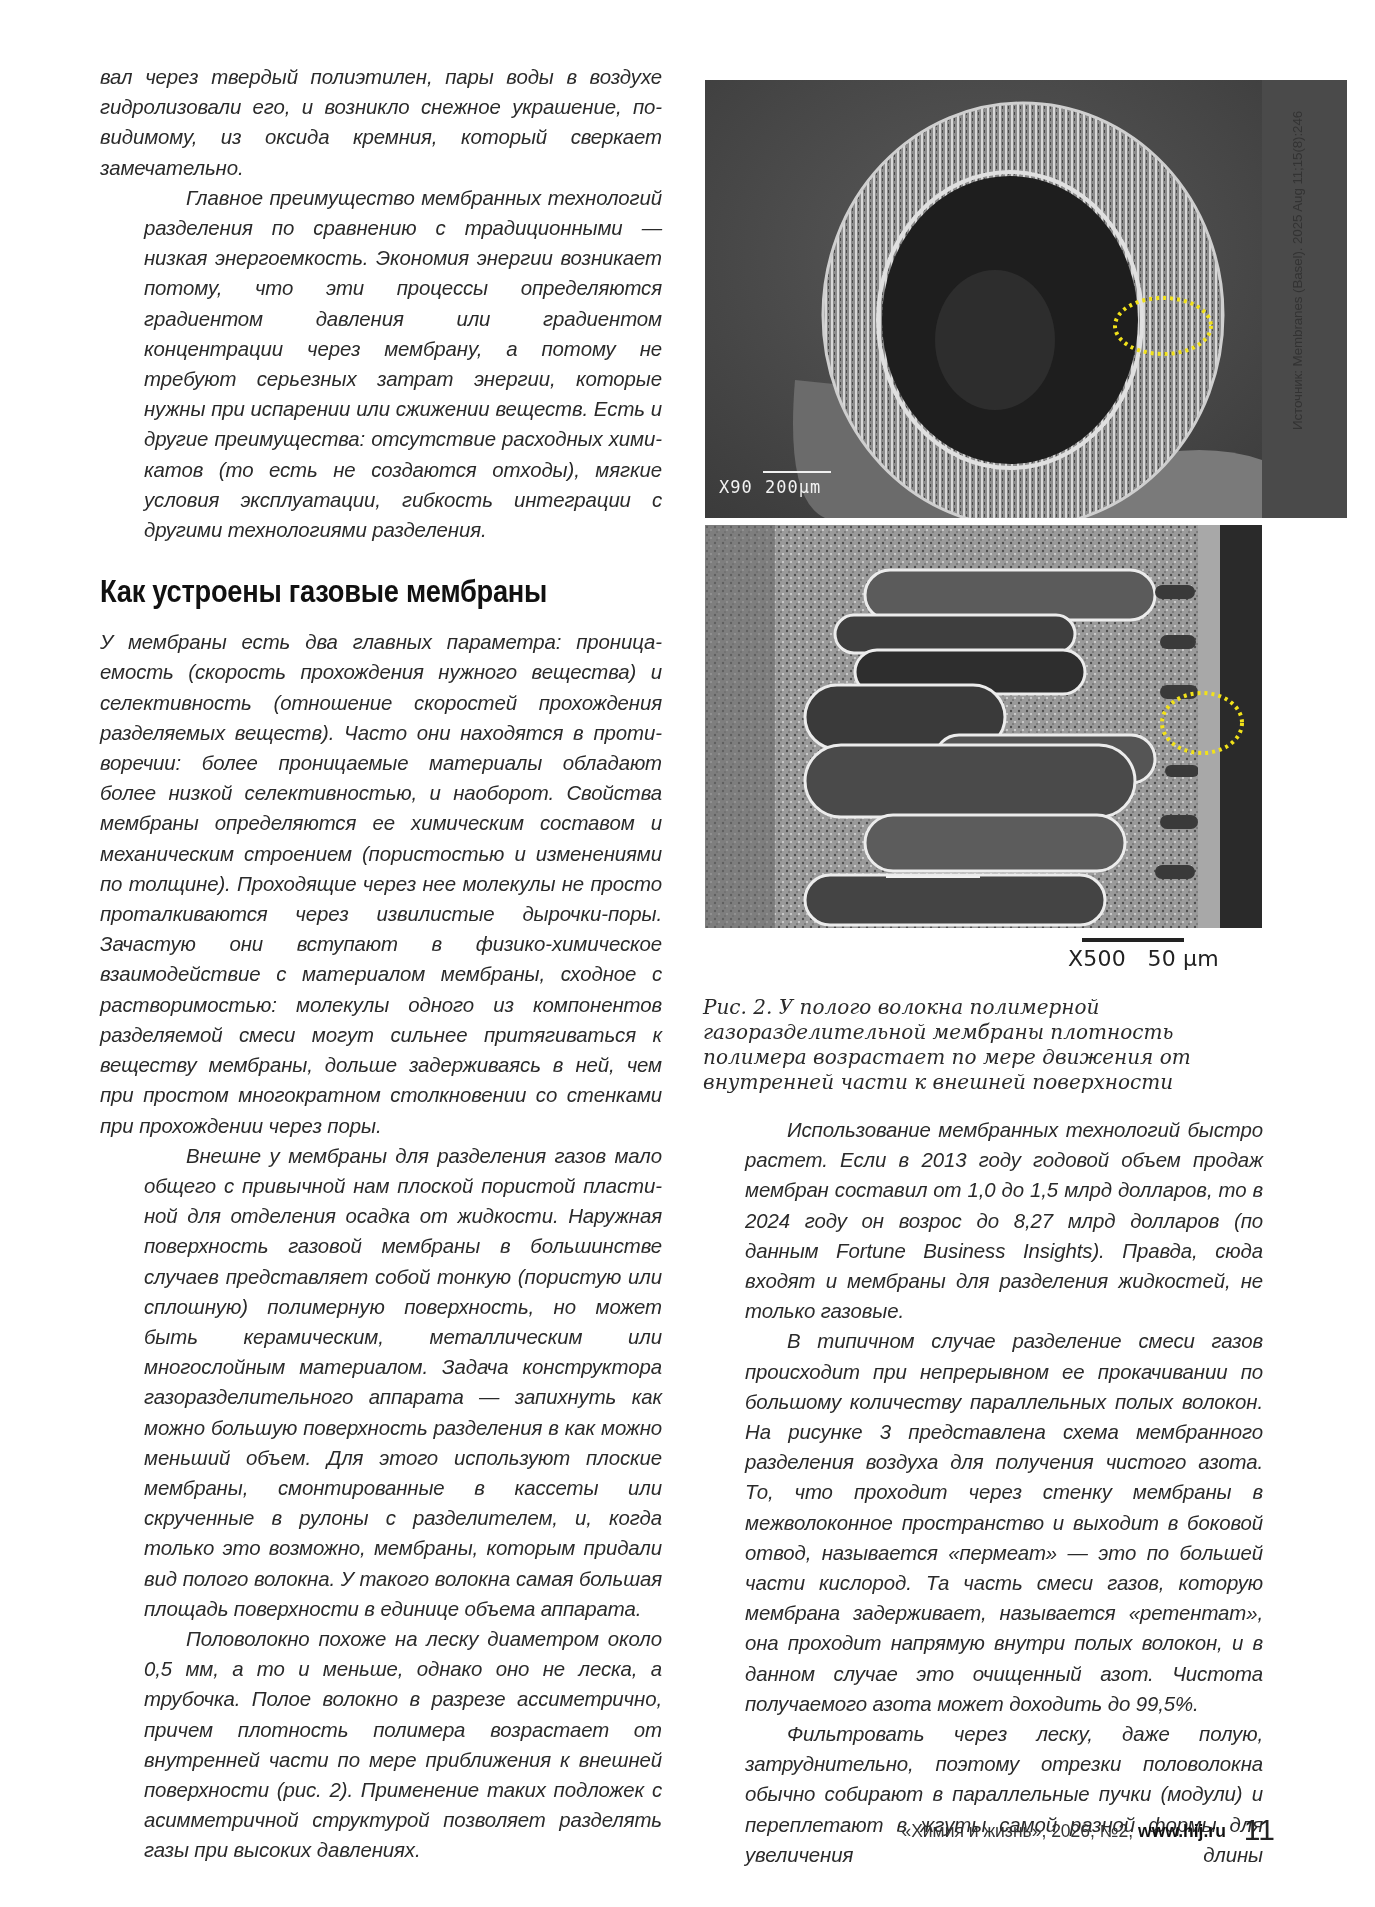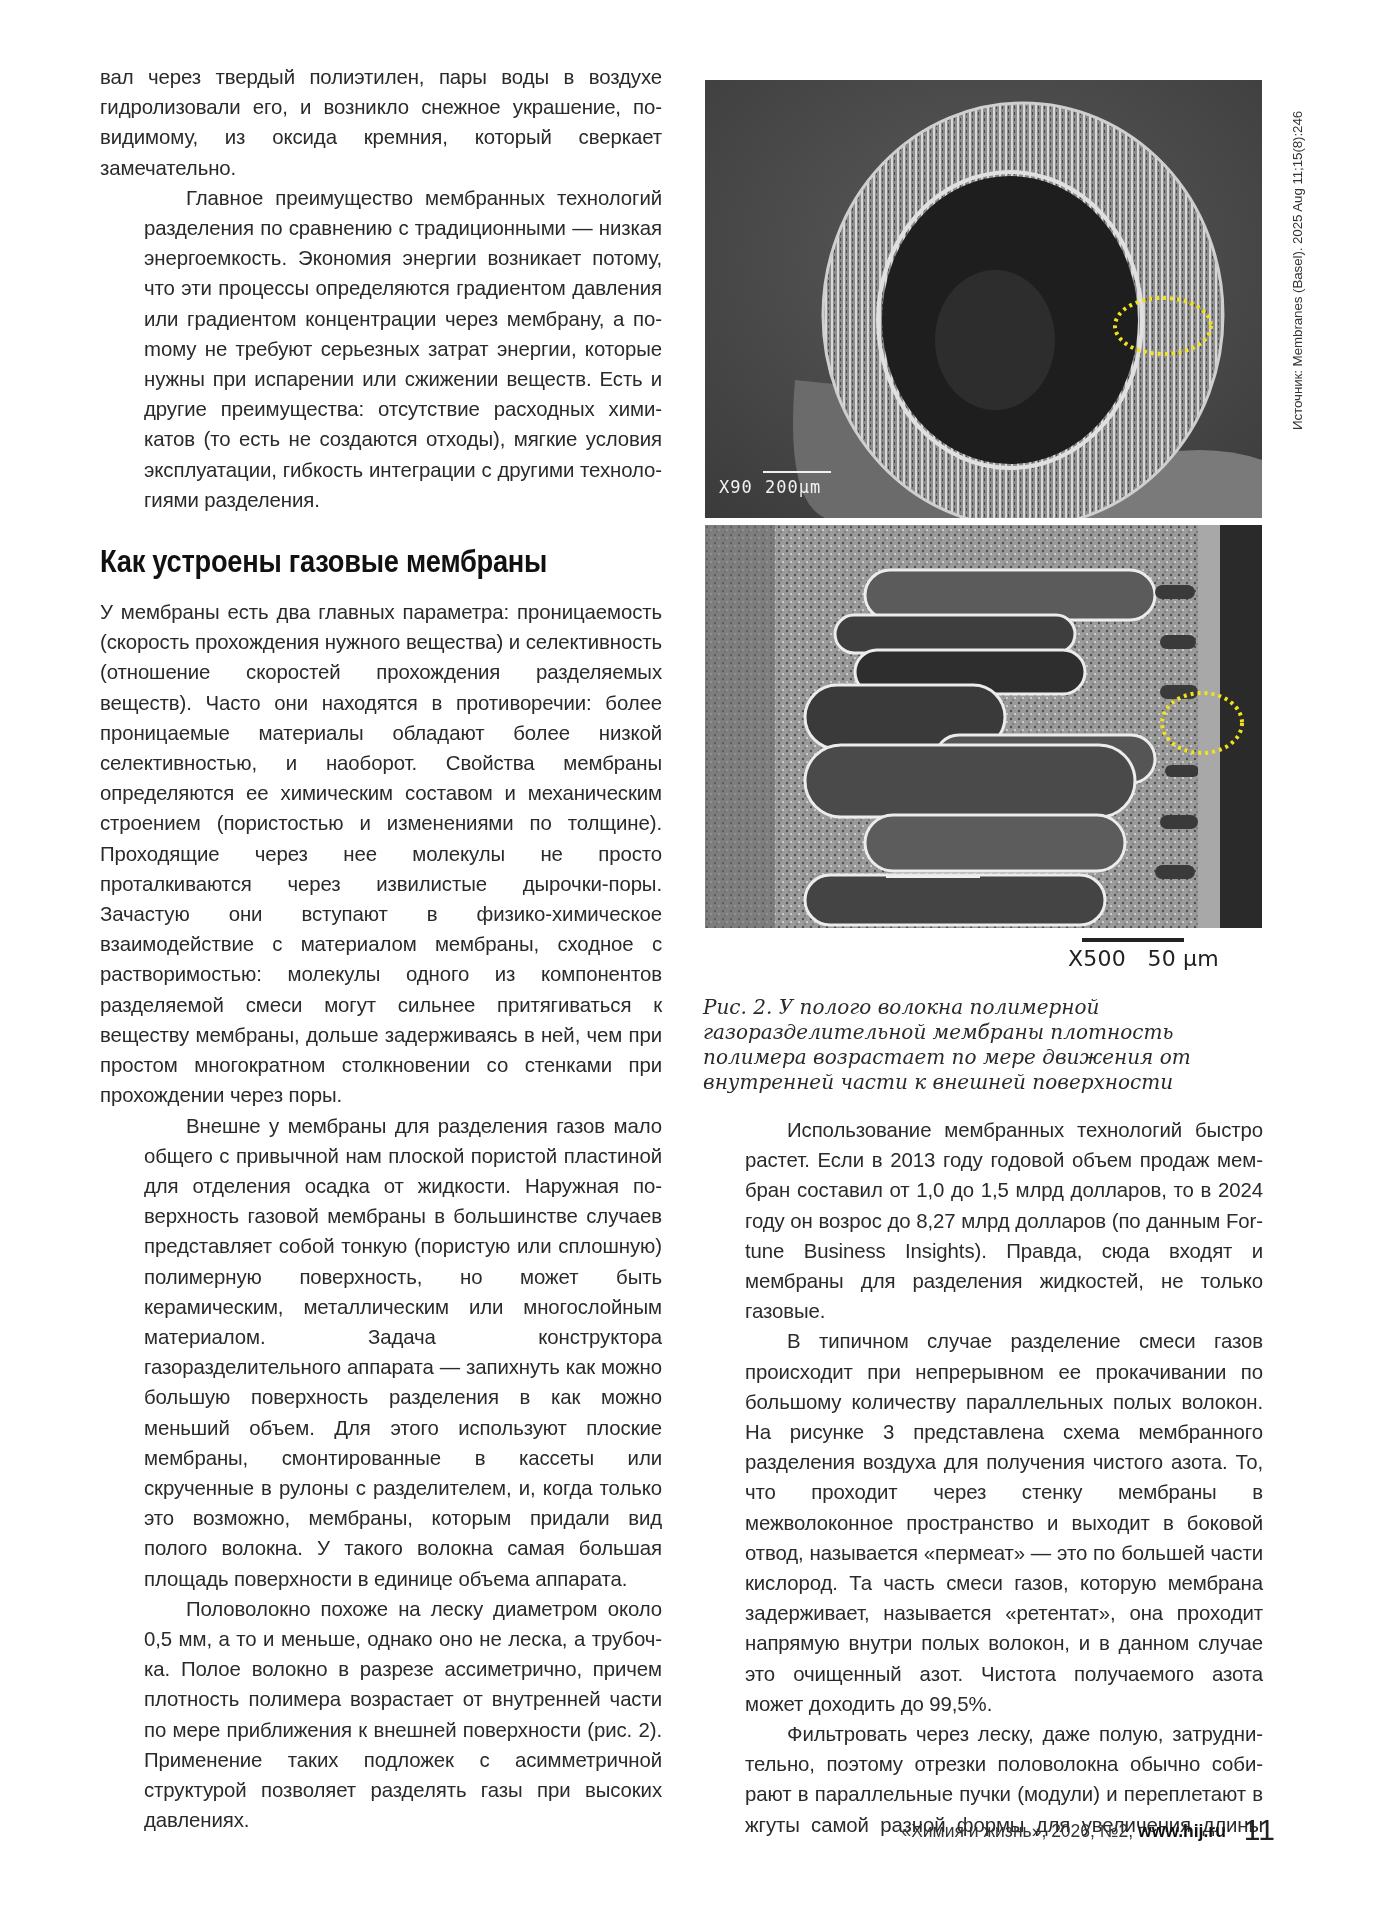--- a/index.html
+++ b/index.html
@@ -2,29 +2,29 @@
 <html><head>
 <meta charset="utf-8">
 <style>
   html, body { margin: 0; padding: 0; background: #ffffff; }
   body { width: 1375px; height: 1907px; position: relative; overflow: hidden;
          font-family: "Liberation Sans", sans-serif; color: #2a2a2a; }
   .col { position: absolute; width: 562px; font-size: 20.4px; line-height: 30.2px;
          text-align: justify; hyphens: manual; letter-spacing: -0.1px; }
   #left-col { left: 100px; top: 62px; }
   #right-col-text { left: 701px; top: 1115px; }
-  .col p { margin: 0; text-indent: 0; }
+  .col p { margin: 0; text-indent: 0; font-style: italic; }
   .col p.indent { text-indent: 42px; margin-left: 44px; }
   .col p.lastline { text-align-last: left; }
   h2.section-heading { margin: 28px 0 16px 0; font-family: "Liberation Sans", sans-serif;
         font-weight: 900; font-size: 31px; line-height: 38px; color: #111;
         letter-spacing: -0.3px; transform: scaleX(0.88); transform-origin: left center;
         white-space: nowrap; text-align: left; }
   .figure { position: absolute; }
-  #fig-top { left: 705px; top: 80px; width: 557px; height: 438px; background: #4a4a4a; overflow: hidden; }
+  #fig-top { left: 705px; top: 80px; width: 642px; height: 438px; background: #4a4a4a; overflow: hidden; }
   #fig-bottom { left: 705px; top: 525px; width: 557px; height: 403px; background: #5a5a5a; overflow: hidden; }
   .sem-label { position: absolute; font-family: "DejaVu Sans Mono", monospace; color: #f2f2f2;
                font-size: 17px; letter-spacing: 1px; }
   #scale-under { position: absolute; left: 1082px; top: 938px; width: 102px; height: 4px; background: #222; }
   #scale-text { position: absolute; left: 1035px; top: 946px; font-size: 22px; color: #222;
                 font-family: "DejaVu Sans", sans-serif; letter-spacing: 0.2px; }
   #caption { position: absolute; left: 703px; top: 995px; width: 560px;
              font-family: "DejaVu Serif", "Liberation Serif", serif; font-style: italic;
              font-size: 20px; line-height: 25px; color: #2a2a2a; }
   #source-credit { position: absolute; left: 1290px; top: 430px; transform-origin: left top;

